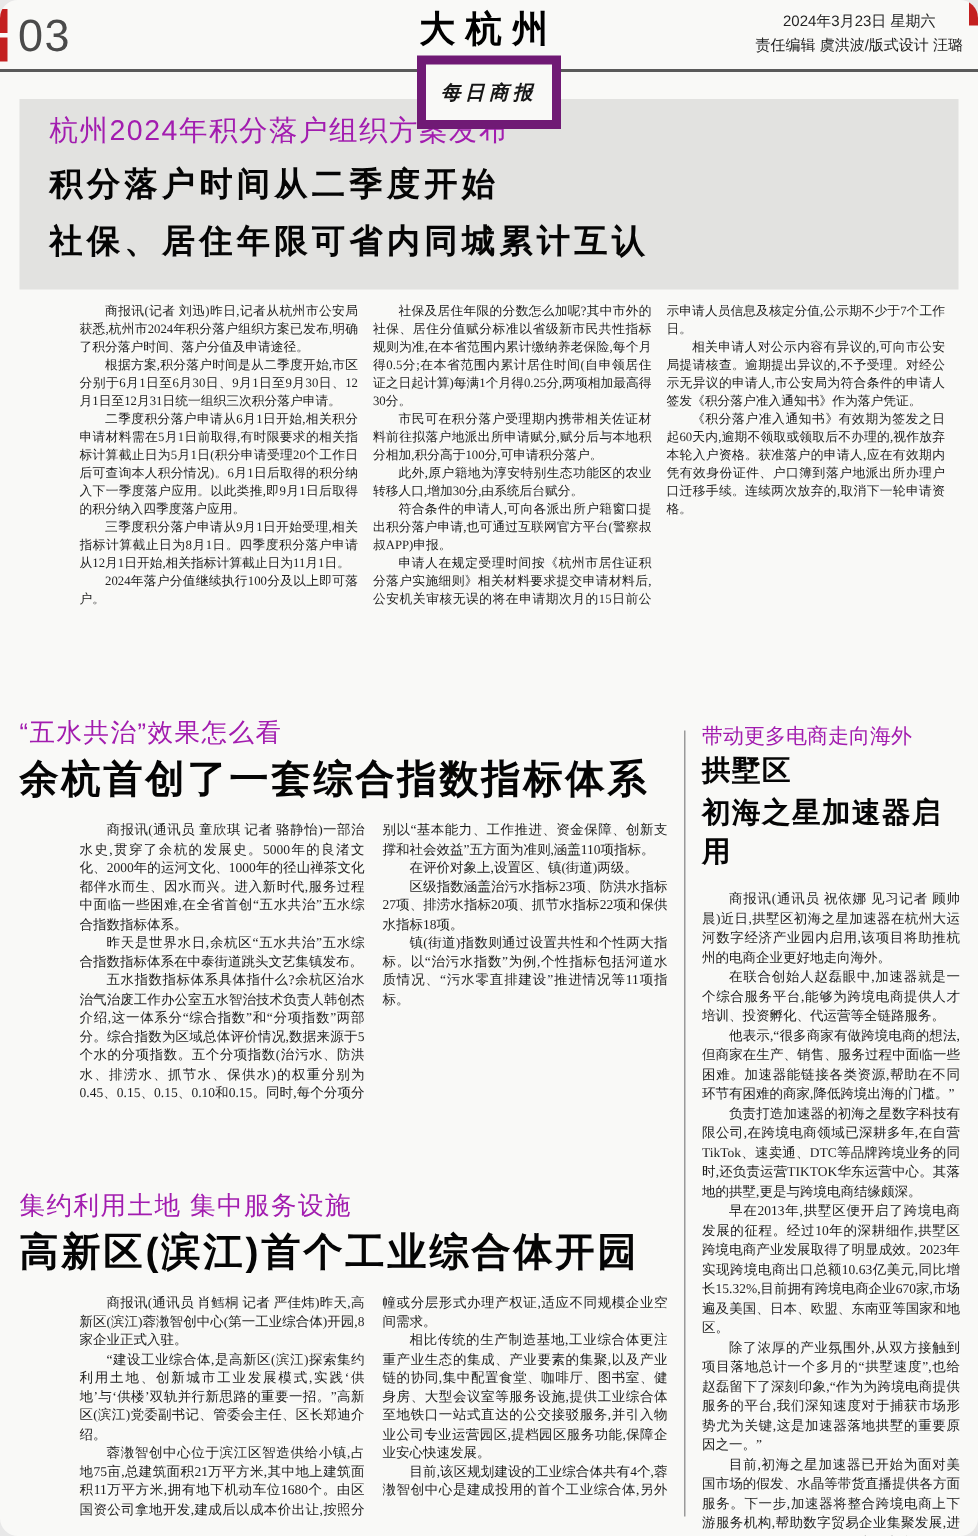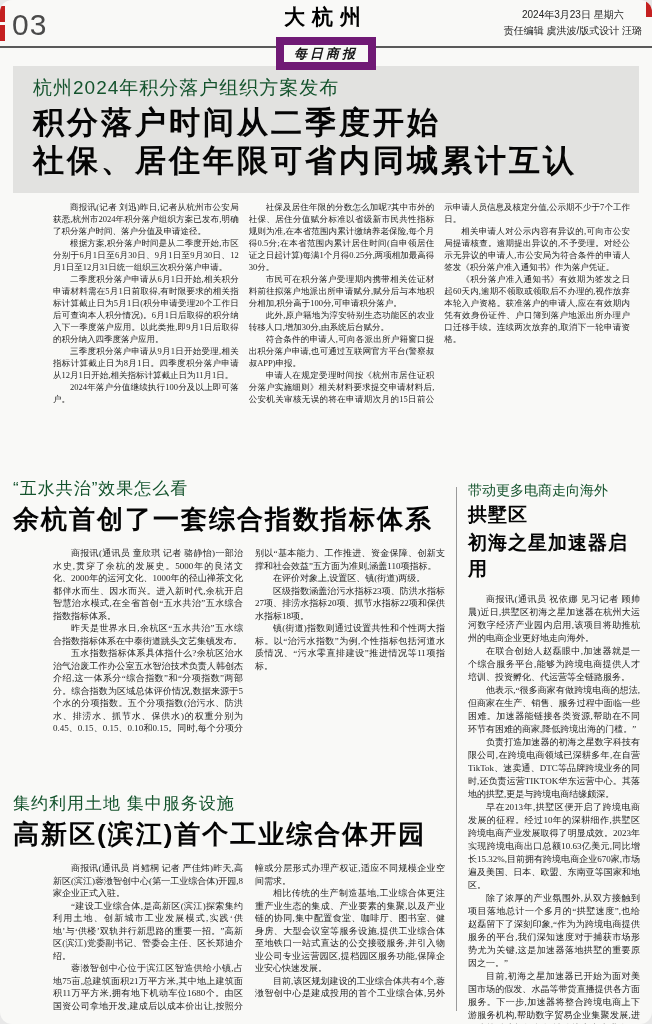--- a/index.html
+++ b/index.html
@@ -15,43 +15,43 @@
   .rm-l1 { left:0; top:6px;  width:5px; height:16px; }
   .rm-l2 { left:0; top:25px; width:5px; height:16px; }
   .rm-r1 { right:0; top:0;   width:6px; height:17px; }
   .page-number {
     position:absolute; left:12px; top:8px; font-family:"Liberation Sans",sans-serif;
     font-size:30px; color:#4a4a4a; letter-spacing:1px;
   }
   .header-rule { position:absolute; left:0; right:0; top:46px; height:2px; background:#5a5a5a; }
   .masthead-title {
     position:absolute; left:50%; top:3px; transform:translateX(-50%);
-    font-family:"Liberation Sans",sans-serif; font-weight:bold; font-size:21px;
+    font-family:"Liberation Sans",sans-serif; font-weight:bold; font-size:24px;
     letter-spacing:7px; white-space:nowrap; color:#000;
   }
   .masthead-logo {
     position:absolute; left:50%; top:37px; transform:translateX(-50%);
-    background:#f9f9f7; border:8px solid #701a75; padding:0 10px; z-index:2;
+    background:#f9f9f7; border:6px solid #701a75; padding:10px 10px; z-index:2;
     font-style:italic; font-weight:bold; font-size:13px; letter-spacing:3px;
     white-space:nowrap; line-height:17px;
   }
   .header-right {
     position:absolute; right:10px; top:7px; text-align:center;
     font-size:10px; line-height:16px; color:#222;
     font-family:"Liberation Sans",sans-serif;
   }
   
-  .kicker  { font-family:"Liberation Sans",sans-serif; color:#14532d; }
+  .kicker  { font-family:"Liberation Sans",sans-serif; color:#a21caf; }
   .headline{ font-family:"Liberation Sans",sans-serif; font-weight:900; color:#050505; }
   .article-body p.para { text-indent:2em; text-align:justify; color:#1d1d1d; }
   
   .lead { position:absolute; left:13px; top:66px; width:626px; }
   .lead-head { background:#e2e2e0; padding:9px 18px 13px 20px; }
   .lead-kicker { font-size:19px; line-height:25px; letter-spacing:1px; margin-bottom:4px; }
-  .lead-headline { font-size:31px; line-height:38px; letter-spacing:3px; }
+  .lead-headline { font-size:22px; line-height:38px; letter-spacing:3px; }
   .lead-body {
     margin:8px 0 0 40px; width:577px; height:226px; overflow:hidden;
     column-count:3; column-gap:10px; column-fill:auto;
     font-size:8.5px; line-height:12px;
   }
   
   .section { position:absolute; }
   .sec-kicker { font-size:17px; line-height:22px; letter-spacing:1px; }
   .sec-headline { font-size:26px; line-height:32px; letter-spacing:2px; margin-top:3px; }
   .sec-body {
@@ -106,21 +106,21 @@
         <p class="para">申请人在规定受理时间按《杭州市居住证积分落户实施细则》相关材料要求提交申请材料后,公安机关审核无误的将在申请期次月的15日前公示申请人员信息及核定分值,公示期不少于7个工作日。</p>
         <p class="para">相关申请人对公示内容有异议的,可向市公安局提请核查。逾期提出异议的,不予受理。对经公示无异议的申请人,市公安局为符合条件的申请人签发《积分落户准入通知书》作为落户凭证。</p>
         <p class="para">《积分落户准入通知书》有效期为签发之日起60天内,逾期不领取或领取后不办理的,视作放弃本轮入户资格。获准落户的申请人,应在有效期内凭有效身份证件、户口簿到落户地派出所办理户口迁移手续。连续两次放弃的,取消下一轮申请资格。</p>
     </div>
   </section>
 
   <section class="section water">
     <div class="kicker sec-kicker">“五水共治”效果怎么看</div>
     <div class="headline sec-headline">余杭首创了一套综合指数指标体系</div>
     <div class="sec-body article-body">
-        <p class="para">商报讯(通讯员 童欣琪 记者 骆静怡)一部治水史,贯穿了余杭的发展史。5000年的良渚文化、2000年的运河文化、1000年的径山禅茶文化都伴水而生、因水而兴。进入新时代,余杭开启智慧治水模式,在全省首创“五水共治”五水综合指数指标体系。</p>
+        <p class="para">商报讯(通讯员 童欣琪 记者 骆静怡)一部治水史,贯穿了余杭的发展史。5000年的良渚文化、2000年的运河文化、1000年的径山禅茶文化都伴水而生、因水而兴。进入新时代,服务过程中面临一些困难,在全省首创“五水共治”五水综合指数指标体系。</p>
         <p class="para">昨天是世界水日,余杭区“五水共治”五水综合指数指标体系在中泰街道跳头文艺集镇发布。</p>
         <p class="para">五水指数指标体系具体指什么?余杭区治水治气治废工作办公室五水智治技术负责人韩创杰介绍,这一体系分“综合指数”和“分项指数”两部分。综合指数为区域总体评价情况,数据来源于5个水的分项指数。五个分项指数(治污水、防洪水、排涝水、抓节水、保供水)的权重分别为0.45、0.15、0.15、0.10和0.15。同时,每个分项分别以“基本能力、工作推进、资金保障、创新支撑和社会效益”五方面为准则,涵盖110项指标。</p>
         <p class="para">在评价对象上,设置区、镇(街道)两级。</p>
         <p class="para">区级指数涵盖治污水指标23项、防洪水指标27项、排涝水指标20项、抓节水指标22项和保供水指标18项。</p>
         <p class="para">镇(街道)指数则通过设置共性和个性两大指标。以“治污水指数”为例,个性指标包括河道水质情况、“污水零直排建设”推进情况等11项指标。</p>
       </div>
   </section>
 
   <section class="section industry">
     <div class="kicker sec-kicker">集约利用土地 集中服务设施</div>

